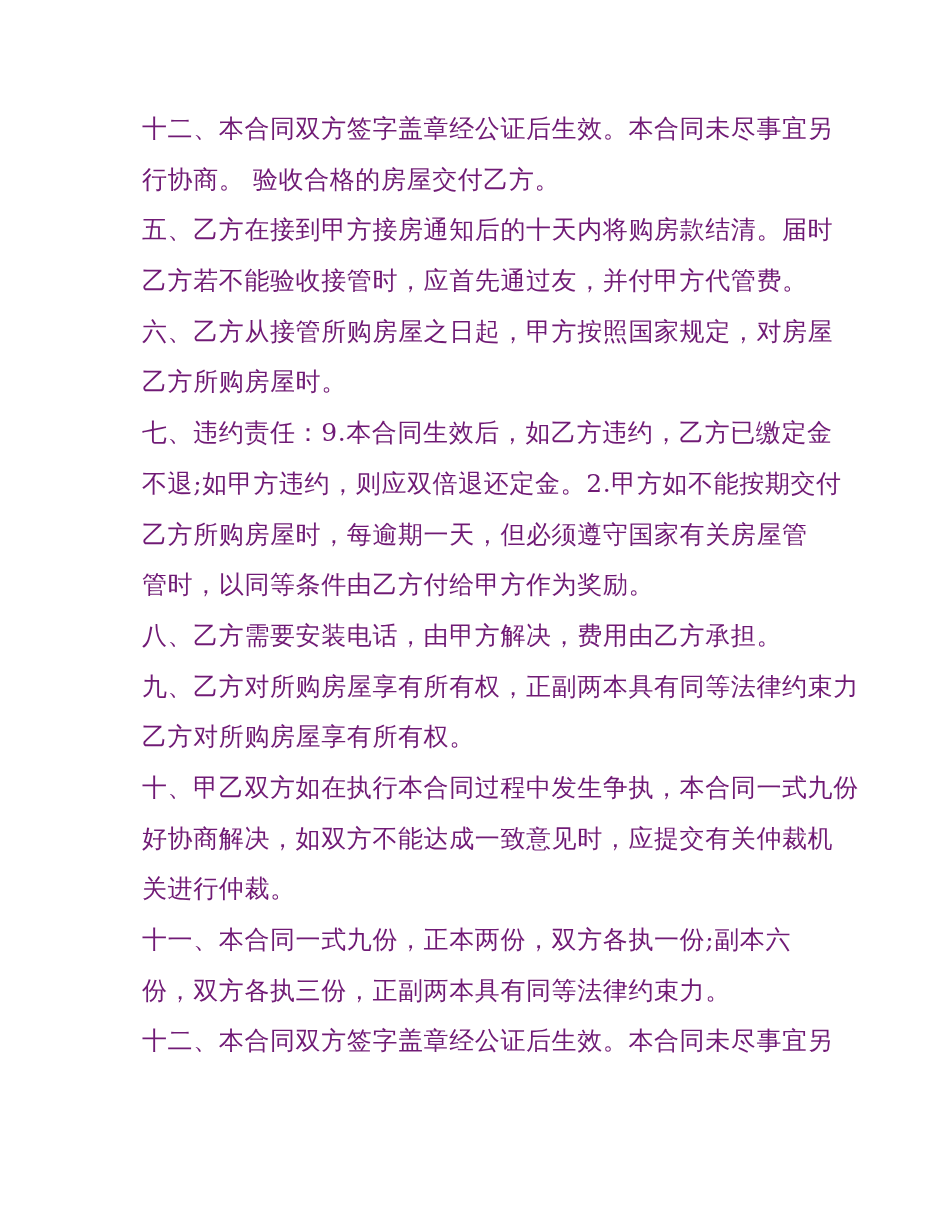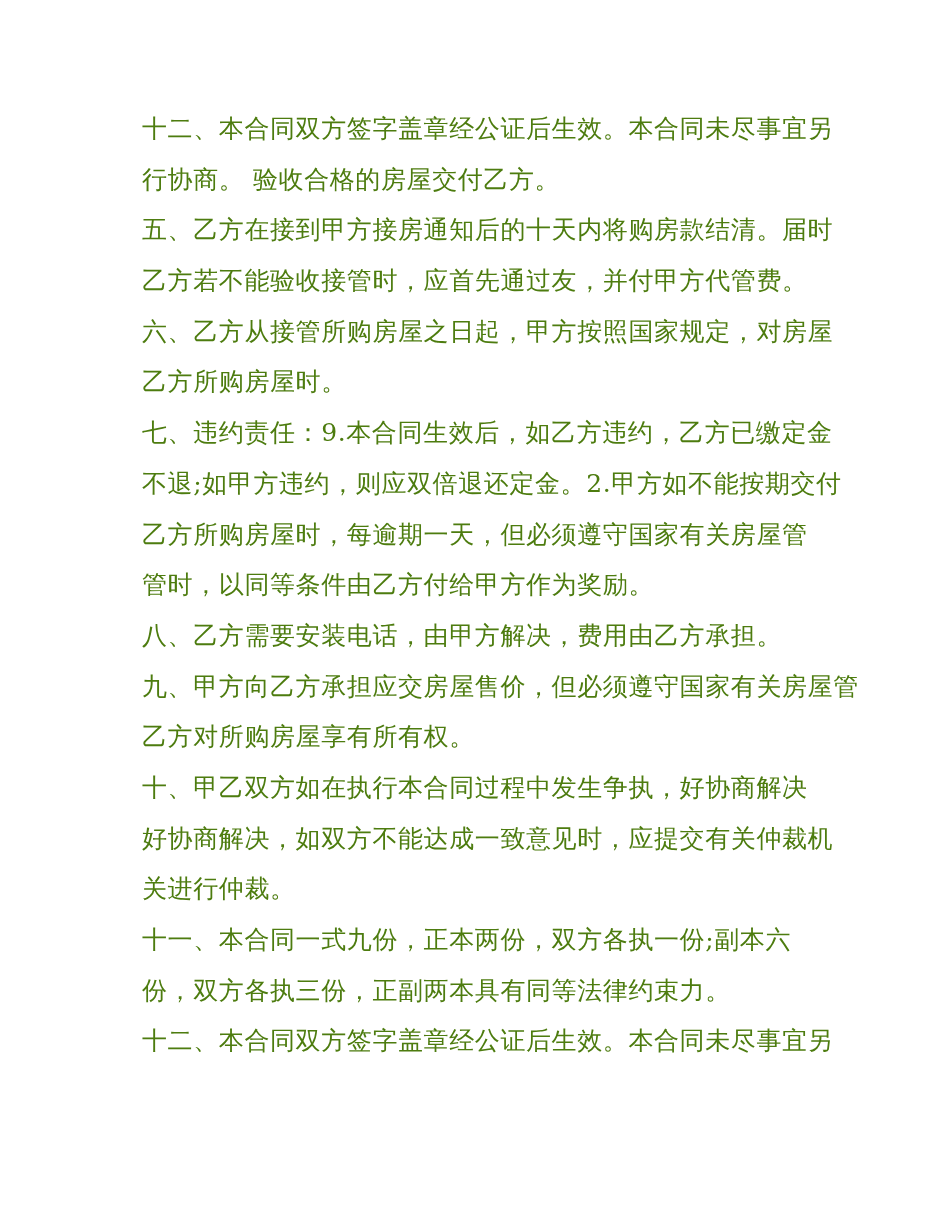--- a/index.html
+++ b/index.html
@@ -26,43 +26,43 @@
     left: 142px;
     top: 104px;
     width: 680px;
   }
   .line {
     display: block;
     height: 50.7px;
     line-height: 50.7px;
     font-family: "DejaVu Serif", "Liberation Serif", serif;
     font-size: 25px;
-    color: #4d7c0f;
+    color: #701a75;
     white-space: nowrap;
     letter-spacing: 0.6px;
   }
 </style>
 </head>
 <body>
 
 <div class="page">
   <div class="content">
     <span class="line">十二、本合同双方签字盖章经公证后生效。本合同未尽事宜另</span>
     <span class="line">行协商。 验收合格的房屋交付乙方。</span>
     <span class="line">五、乙方在接到甲方接房通知后的十天内将购房款结清。届时</span>
     <span class="line">乙方若不能验收接管时，应首先通过友，并付甲方代管费。</span>
     <span class="line">六、乙方从接管所购房屋之日起，甲方按照国家规定，对房屋</span>
     <span class="line">乙方所购房屋时。</span>
     <span class="line">七、违约责任：9.本合同生效后，如乙方违约，乙方已缴定金</span>
     <span class="line">不退;如甲方违约，则应双倍退还定金。2.甲方如不能按期交付</span>
     <span class="line">乙方所购房屋时，每逾期一天，但必须遵守国家有关房屋管</span>
     <span class="line">管时，以同等条件由乙方付给甲方作为奖励。</span>
     <span class="line">八、乙方需要安装电话，由甲方解决，费用由乙方承担。</span>
-    <span class="line">九、甲方向乙方承担应交房屋售价，但必须遵守国家有关房屋管</span>
+    <span class="line">九、乙方对所购房屋享有所有权，正副两本具有同等法律约束力</span>
     <span class="line">乙方对所购房屋享有所有权。</span>
-    <span class="line">十、甲乙双方如在执行本合同过程中发生争执，好协商解决</span>
+    <span class="line">十、甲乙双方如在执行本合同过程中发生争执，本合同一式九份</span>
     <span class="line">好协商解决，如双方不能达成一致意见时，应提交有关仲裁机</span>
     <span class="line">关进行仲裁。</span>
     <span class="line">十一、本合同一式九份，正本两份，双方各执一份;副本六</span>
     <span class="line">份，双方各执三份，正副两本具有同等法律约束力。</span>
     <span class="line">十二、本合同双方签字盖章经公证后生效。本合同未尽事宜另</span>
   </div>
 </div>
 
 </body></html>

